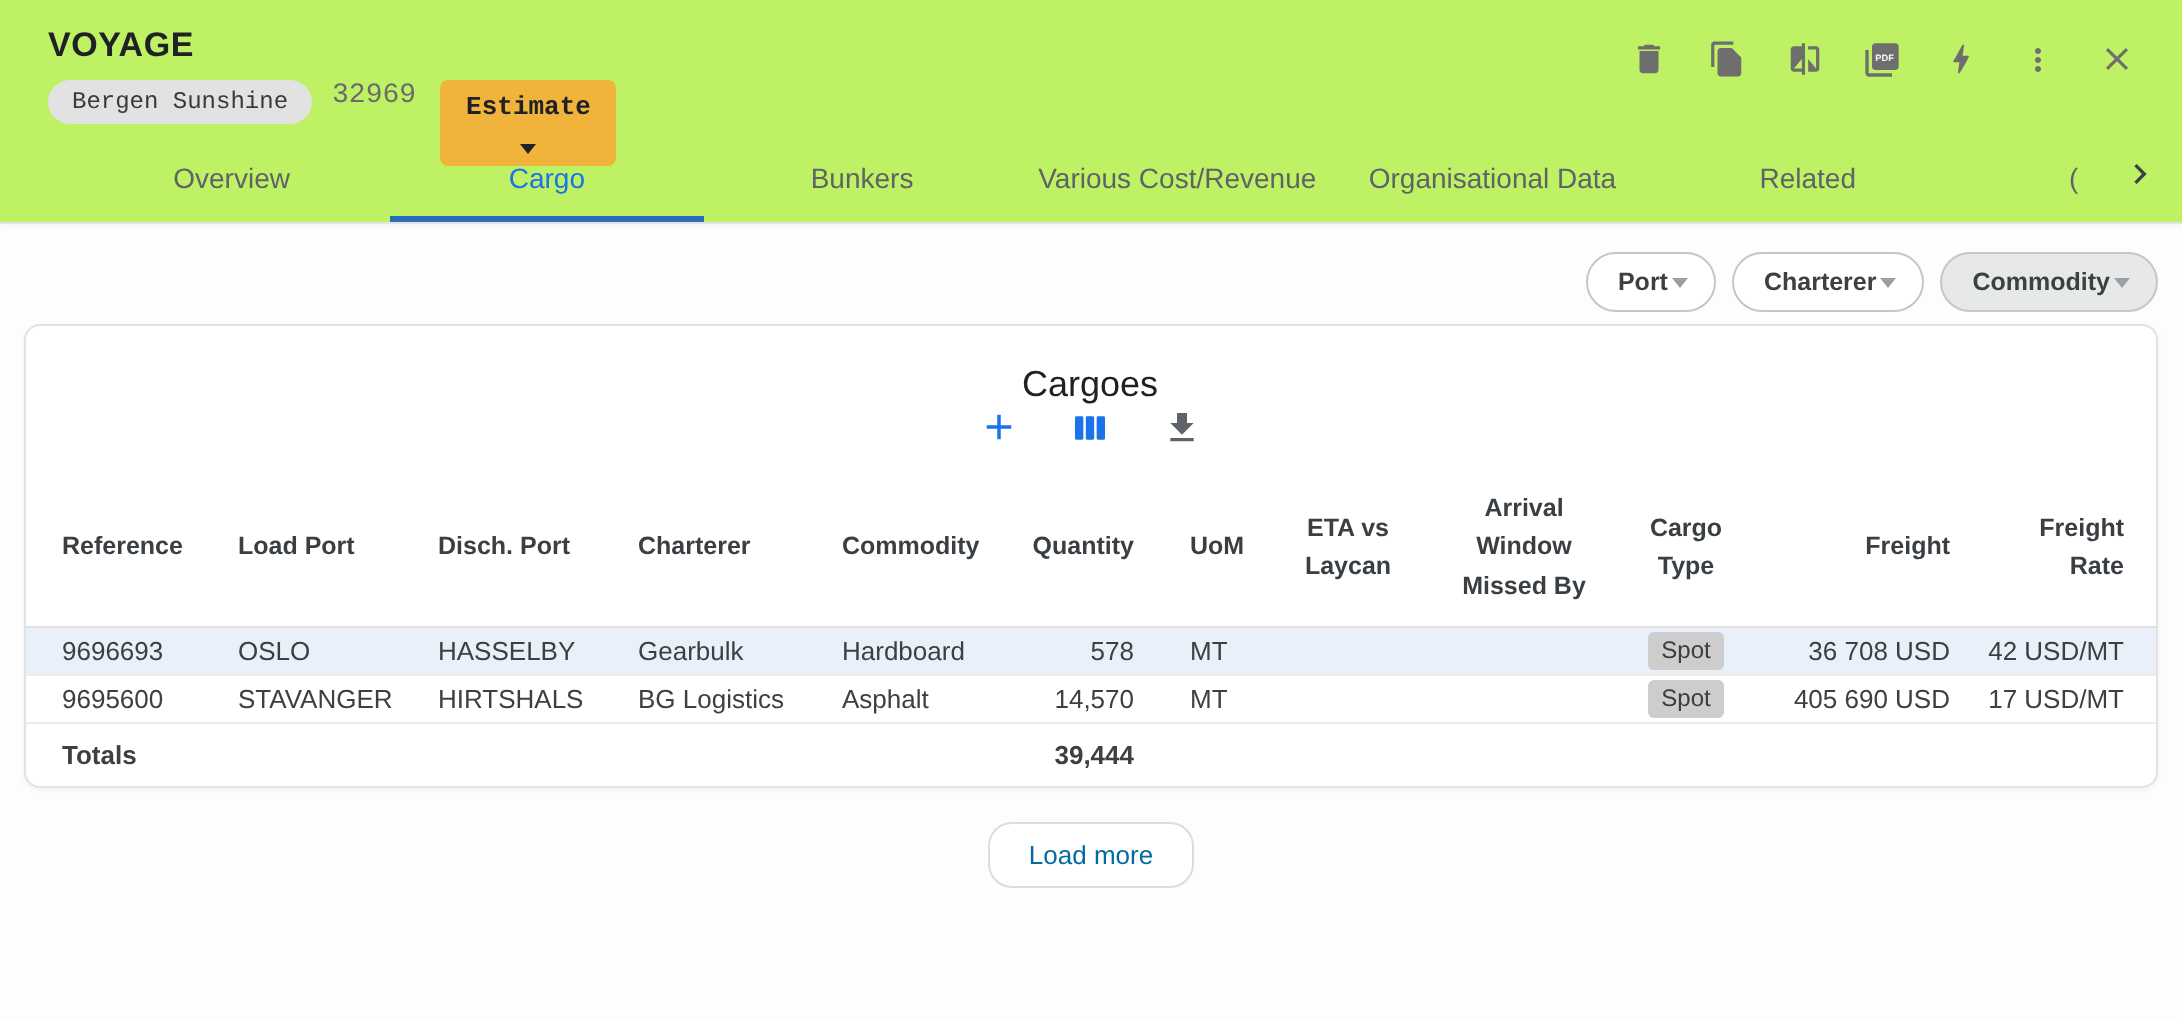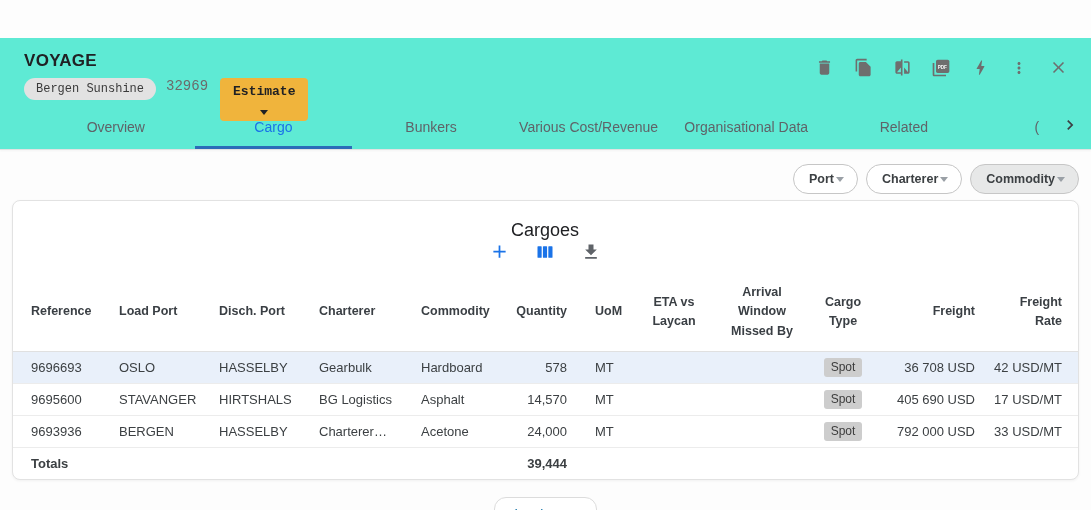--- a/index.html
+++ b/index.html
@@ -1,20 +1,20 @@
 <!DOCTYPE html>
 <html><head>
 <meta charset="utf-8">
 <style>
   * { margin:0; padding:0; box-sizing:border-box; }
   body { font-family:"Liberation Sans", sans-serif; background:#fff; }
   .screen { position:relative; width:1091px; height:510px; background:#fdfdfd; overflow:hidden; }
 
   
-  .tophead { background:#5eead4; border-bottom:1px solid #e2e3e3; box-shadow:0 1px 2px rgba(0,0,0,.04);margin-top:38px; }
+  .tophead { background:#bef264; border-bottom:1px solid #e2e3e3; box-shadow:0 1px 2px rgba(0,0,0,.04); }
   .topbar { position:relative; height:66px; padding:13px 24px 0 24px; }
   .page-title { font-size:17px; font-weight:700; color:#202124; letter-spacing:.3px; }
   .subrow { display:flex; align-items:flex-start; margin-top:7px;font-family:Liberation Mono, monospace; }
   .vessel-chip { background:#e2e2e2; color:#3a3a3a; font-size:12px; padding:4px 12px; border-radius:12px; }
   .voyage-no { color:#6b6b6b; font-size:14px; font-weight:500; margin:0 12px 0 10px; }
   .estimate-btn { display:flex; align-items:center; gap:11px; background:#f0b43c; border:none; border-radius:4px; padding:6px 13px; font-family:inherit; font-size:13px; font-weight:700; color:#202124; cursor:pointer;flex-direction:column; }
   .caret { width:0; height:0; border-left:4px solid transparent; border-right:4px solid transparent; border-top:5px solid currentColor; display:inline-block; }
   .topbar-actions { position:absolute; top:19px; right:21px; display:flex; gap:15px; }
   .icon-btn { width:24px; height:24px; display:flex; align-items:center; justify-content:center; background:none; border:none; cursor:pointer; color:#6e6e6e; }
 
@@ -35,21 +35,21 @@
 
   
   .card { background:#fff; border:1px solid #e2e2e2; border-radius:8px; box-shadow:0 1px 3px rgba(0,0,0,.05); overflow:hidden; }
   .card-head { display:flex; justify-content:space-between; align-items:center; padding:19px 24px 8px 23px;flex-direction:column; }
   .card-title { font-size:18px; font-weight:500; color:#202124; }
   .card-tools { display:flex; gap:22px; align-items:center; }
 
   table { width:100%; border-collapse:collapse; table-layout:fixed; }
   thead th { vertical-align:middle; padding:10px 8px; border-bottom:1px solid #e0e0e0; font-size:12.5px; font-weight:700; color:#3a3f44; line-height:1.55; }
   th.l, td.l { text-align:left; } th.r, td.r { text-align:right; } th.c, td.c { text-align:center; }
-  tbody td { height:32px; padding:0 8px; border-bottom:1px solid #ececec; font-size:13px; color:#3c4043; white-space:nowrap; overflow:hidden; text-overflow:ellipsis; }
+  tbody td { height:24px; padding:0 8px; border-bottom:1px solid #ececec; font-size:13px; color:#3c4043; white-space:nowrap; overflow:hidden; text-overflow:ellipsis; }
   tr.highlight td { background:#e9f0fa; }
   td.first, th.first { padding-left:18px; }
   td.last, th.last { padding-right:16px; }
   td.uom, th.uom { padding-left:20px; }
   .badge { display:inline-block; background:#cdcdcd; color:#3c3c3c; font-size:12px; border-radius:3px; padding:2px 7px; line-height:1.3; }
   tfoot td { height:31px; padding:0 8px; font-size:13px; font-weight:700; color:#3c4043; }
 
   .loadmore-wrap { text-align:center; margin-top:17px; }
   .loadmore { background:#fff; border:1px solid #dcdcdc; border-radius:12px; padding:8px 19px; font-family:inherit; font-size:13px; color:#0369a1; cursor:pointer; }
 </style>
@@ -220,34 +220,20 @@
             <td class="l">BG Logistics</td>
             <td class="l">Asphalt</td>
             <td class="r">14,570</td>
             <td class="l uom">MT</td>
             <td class="c"></td>
             <td class="c"></td>
             <td class="c"><span class="badge">Spot</span></td>
             <td class="r">405 690 USD</td>
             <td class="r last">17 USD/MT</td>
           </tr>
-          <tr>
-            <td class="l first">9693936</td>
-            <td class="l">BERGEN</td>
-            <td class="l">HASSELBY</td>
-            <td class="l">Charterer…</td>
-            <td class="l">Acetone</td>
-            <td class="r">24,000</td>
-            <td class="l uom">MT</td>
-            <td class="c"></td>
-            <td class="c"></td>
-            <td class="c"><span class="badge">Spot</span></td>
-            <td class="r">792 000 USD</td>
-            <td class="r last">33 USD/MT</td>
-          </tr>
         </tbody>
         <tfoot>
           <tr>
             <td class="l first">Totals</td>
             <td></td>
               <td></td>
               <td></td>
               <td></td>
             <td class="r">39,444</td>
             <td></td>

